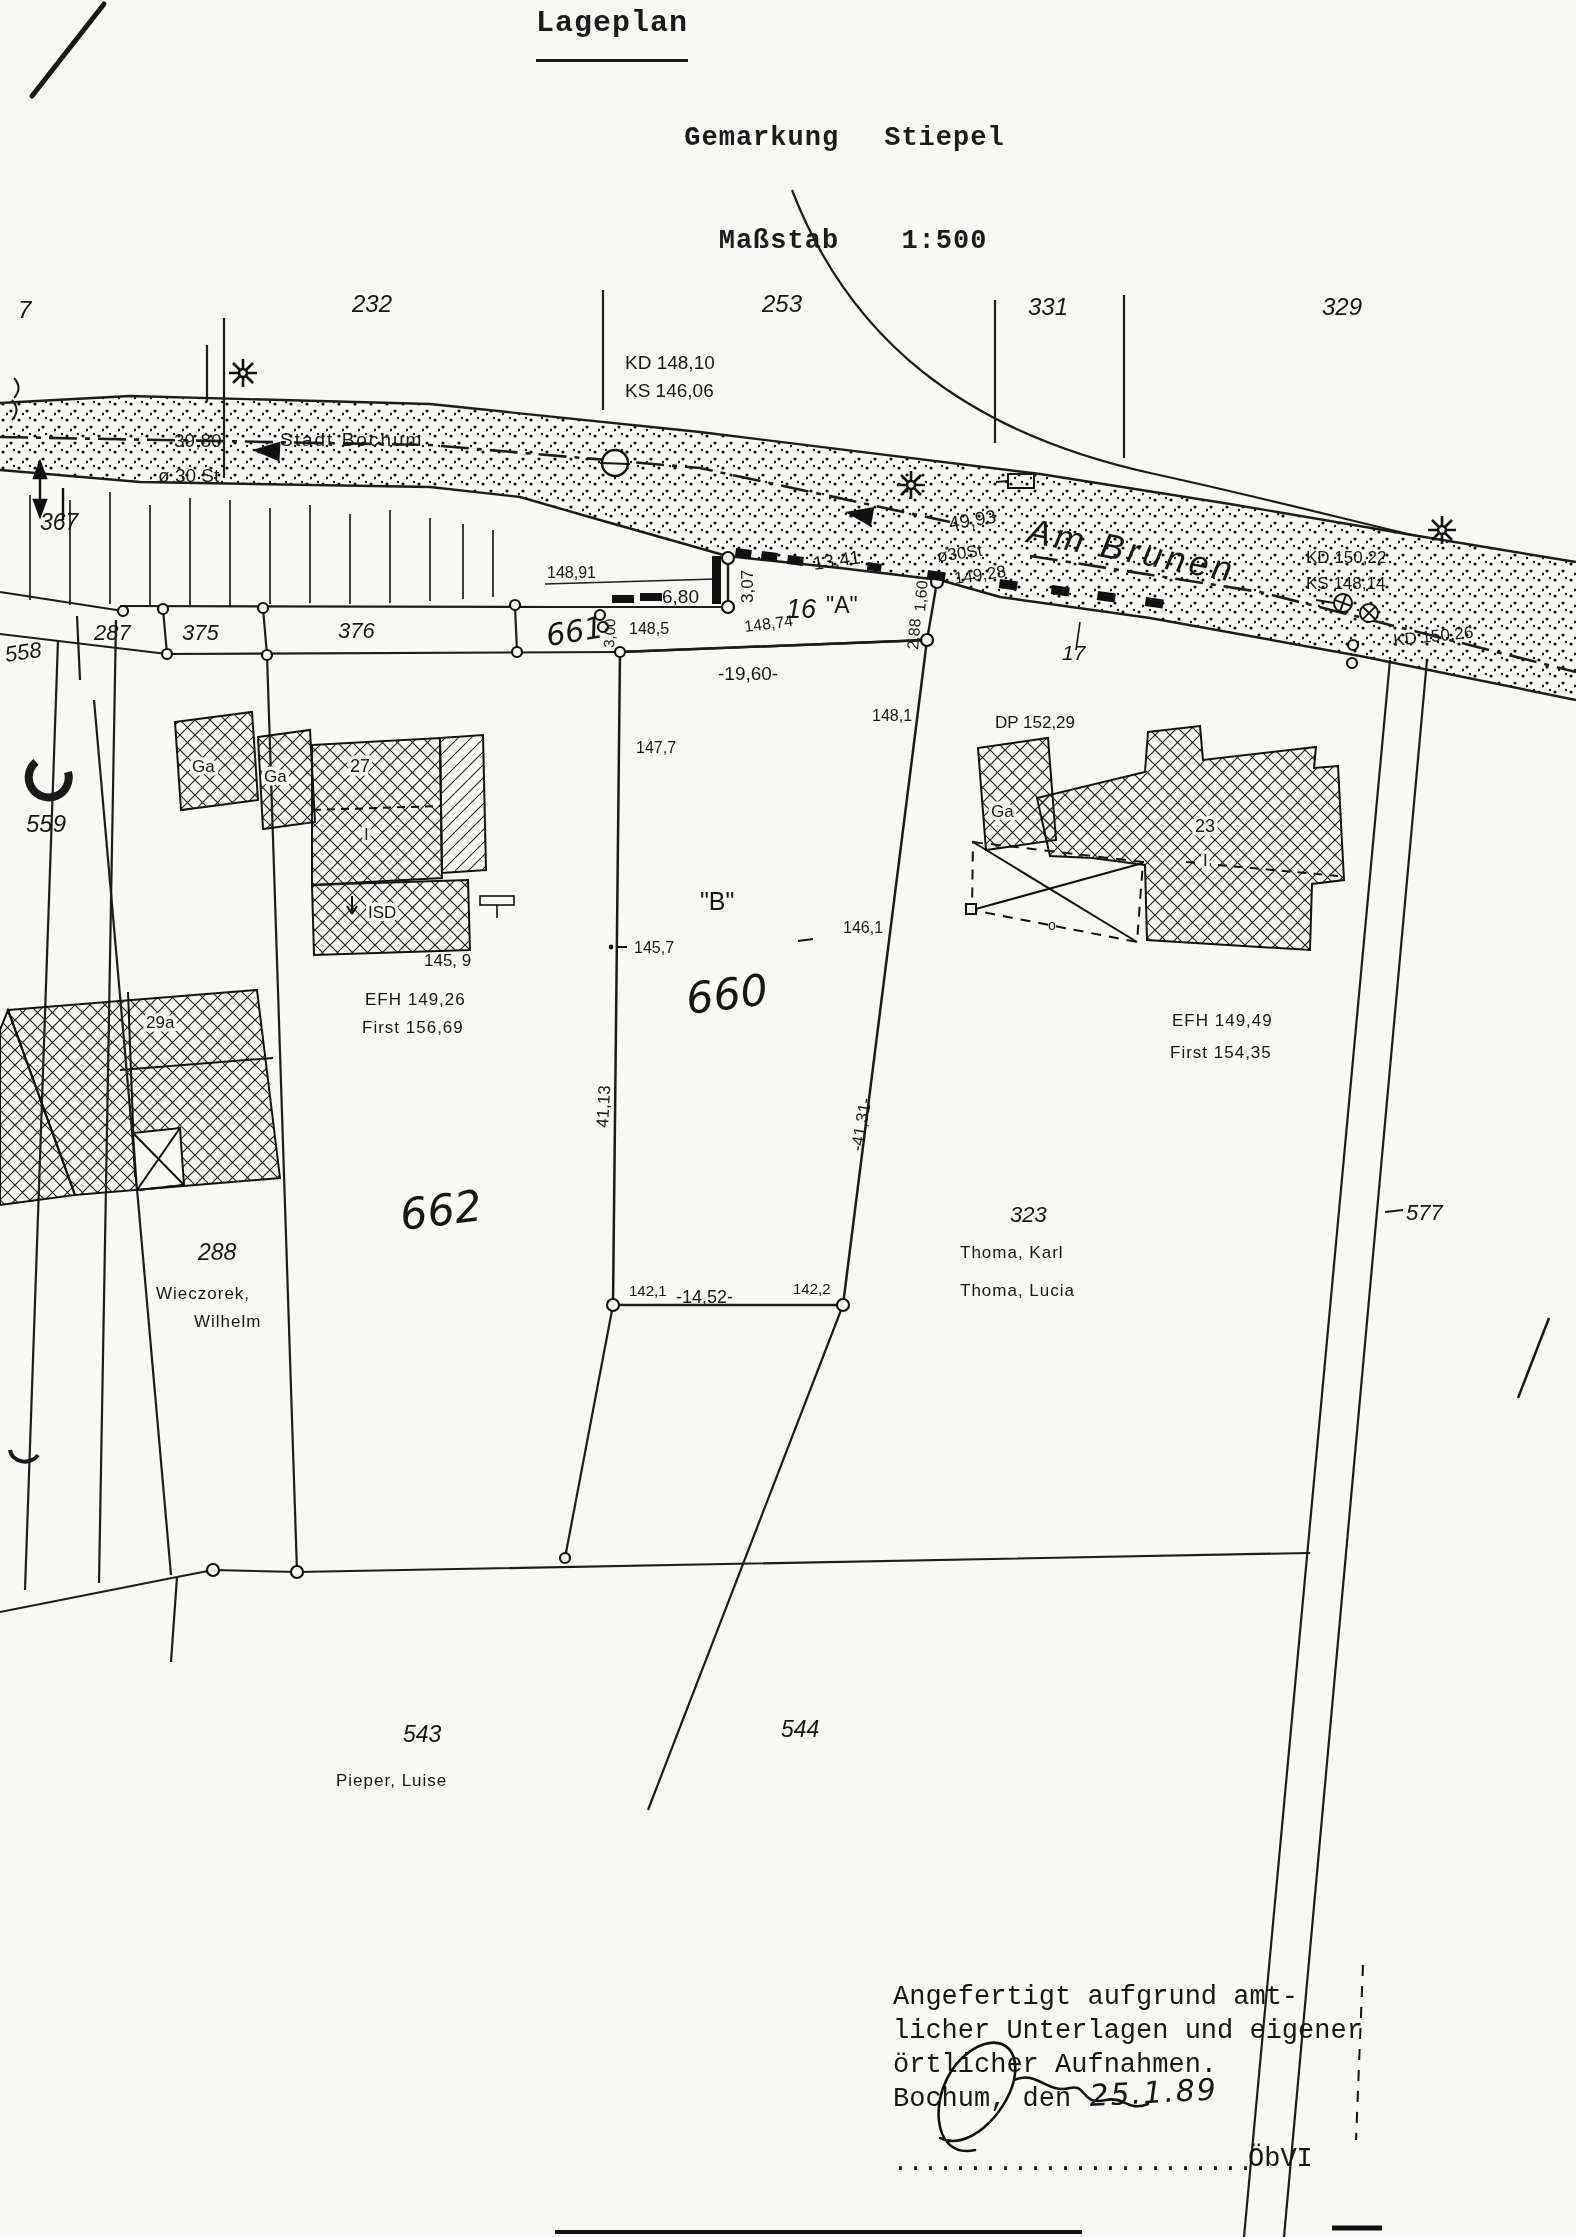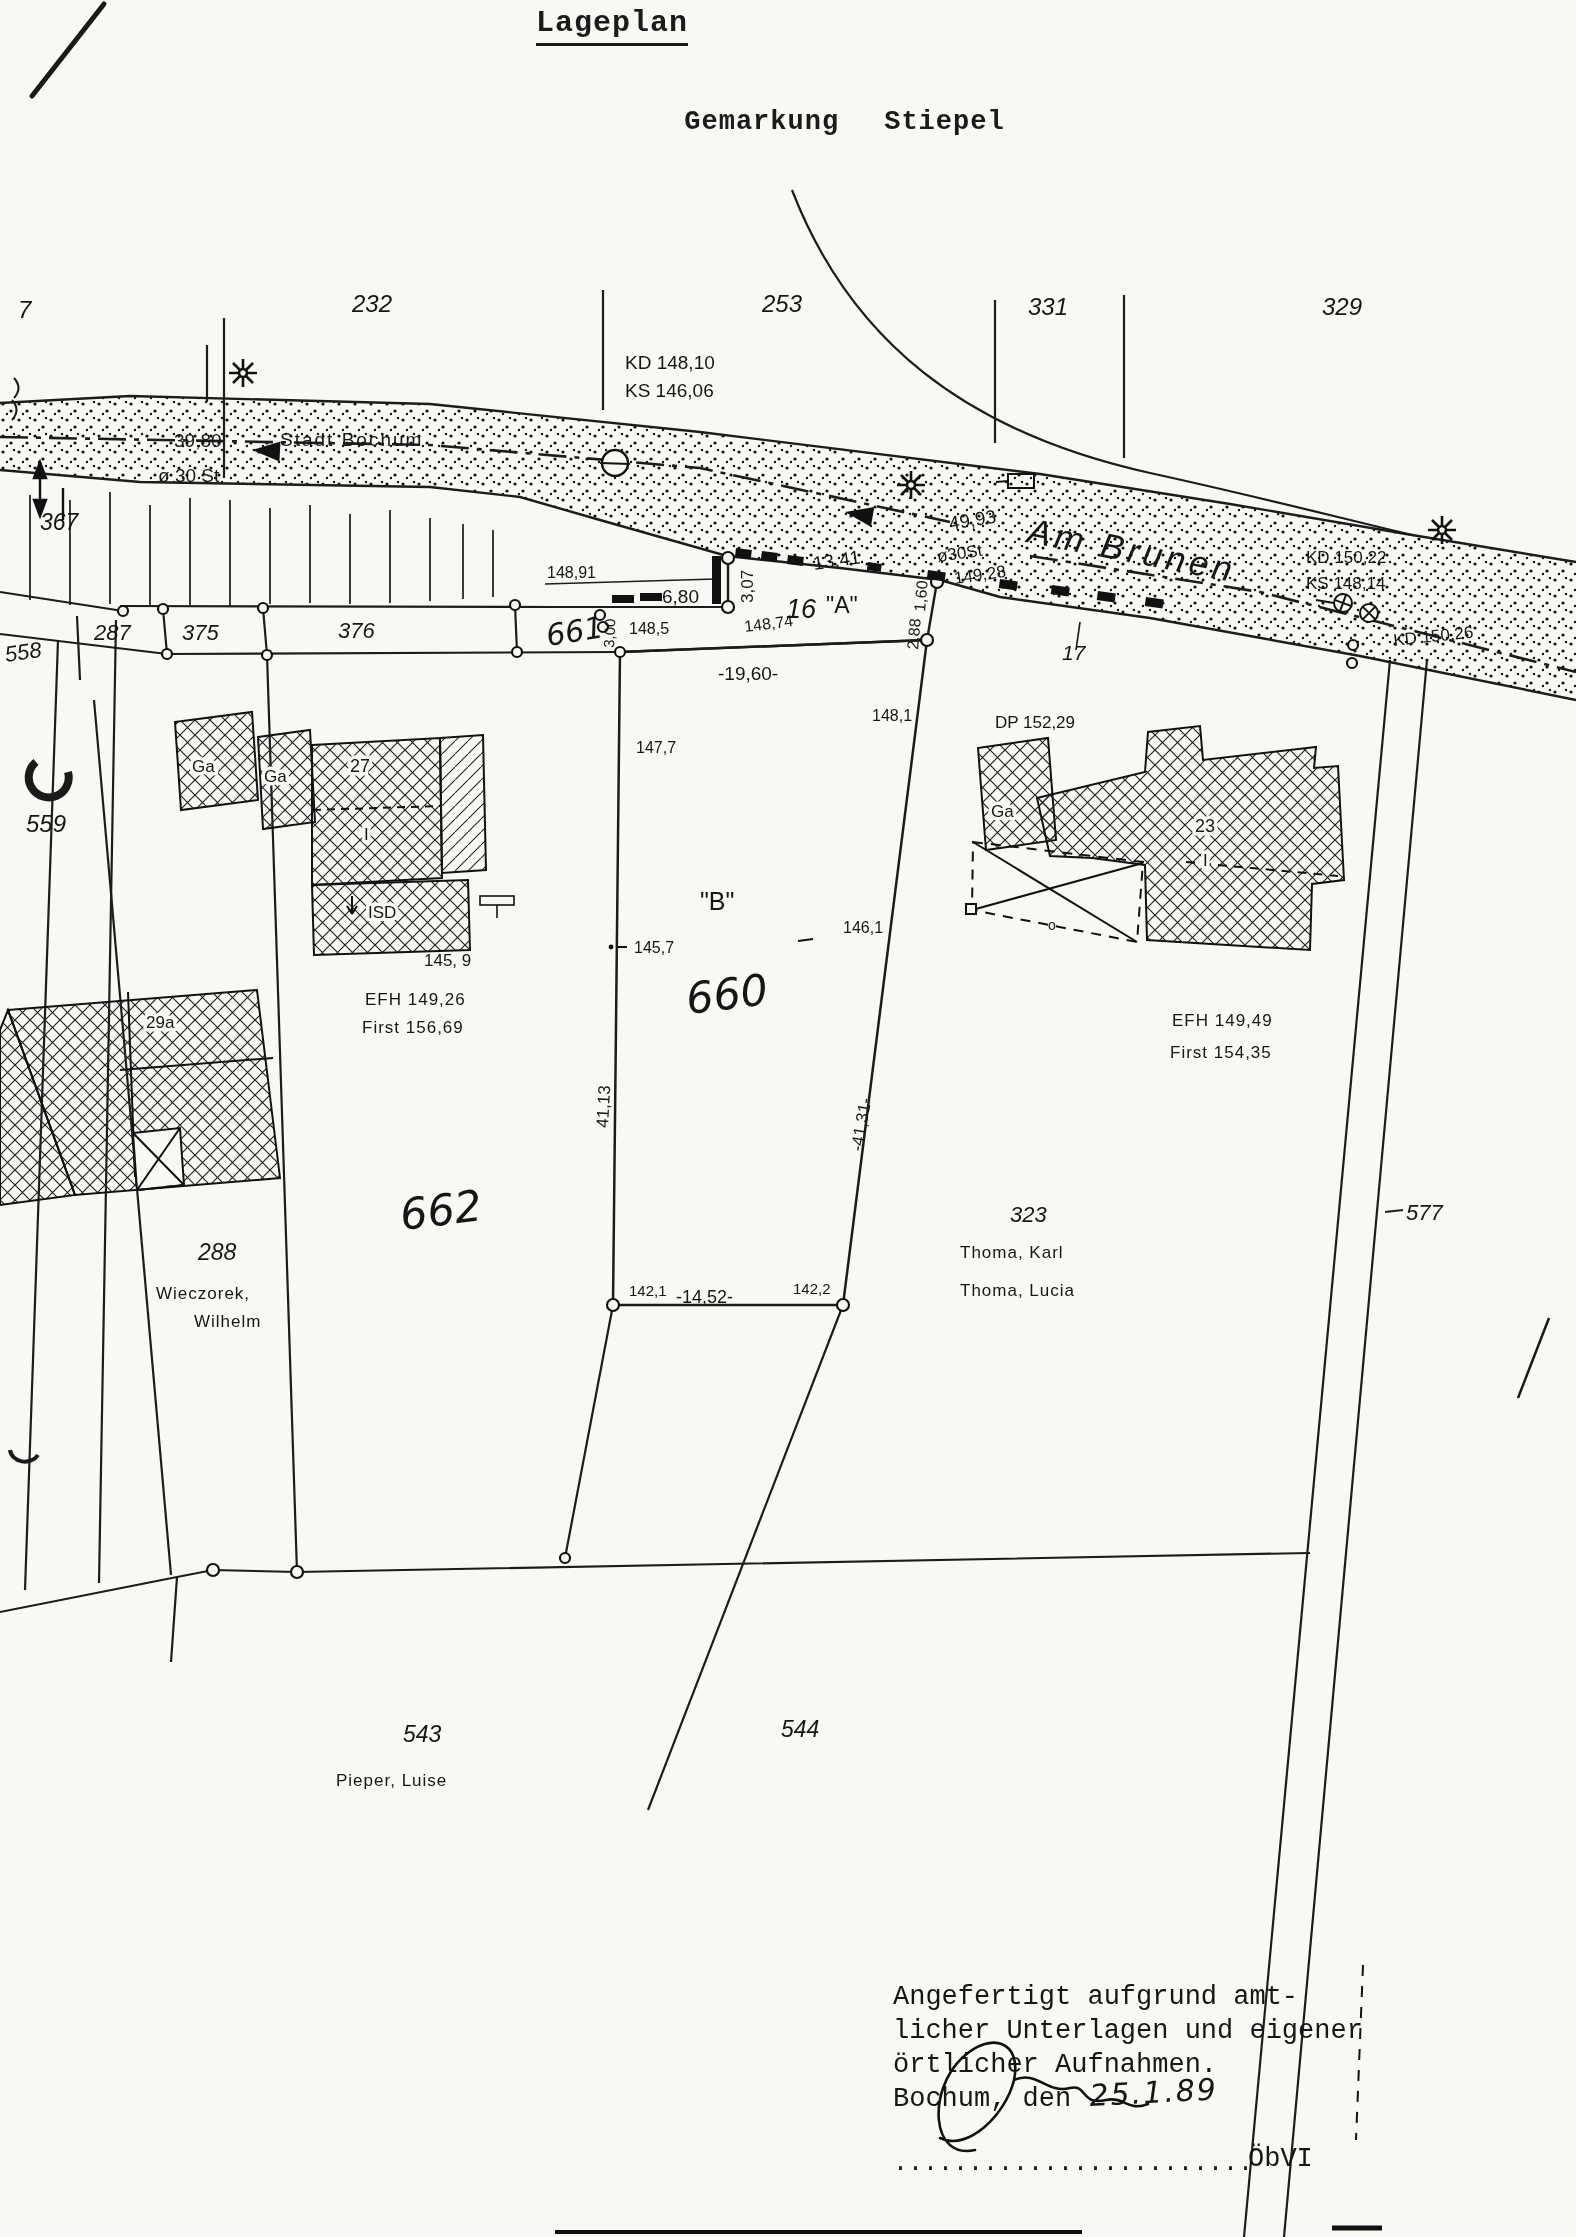--- a/index.html
+++ b/index.html
@@ -1,39 +1,42 @@
 <!DOCTYPE html>
 <html><head>
 <meta charset="utf-8">
 <style>
   html,body{margin:0;padding:0;background:#e8e8e6;}
   .page{position:relative;width:1576px;height:2237px;background:#f8f8f5;overflow:hidden;
         font-family:"Liberation Sans",sans-serif;color:#161616;}
   .hdr{position:absolute;left:536px;top:6px;font-family:"Liberation Mono","DejaVu Sans Mono",monospace;
        font-size:27px;font-weight:bold;letter-spacing:1px;color:#1b1b1b;}
-  .hdr .title{font-size:30px;display:inline-block;border-bottom:3px solid #1b1b1b;padding-bottom:3px;margin-bottom:18px;}
+  .hdr .title{font-size:30px;display:inline-block;border-bottom:3px solid #1b1b1b;padding-bottom:19px;margin-bottom:18px;}
   .hdr .row{margin-top:13px;white-space:pre;text-align:center;}
   .hdr .lab{display:inline-block;width:245px;}
   svg{position:absolute;left:0;top:0;}
   svg text{fill:#161616;font-family:"Liberation Sans",sans-serif;}
   .it{font-style:italic;}
   .hand{font-style:italic;font-family:"DejaVu Sans",sans-serif;}
   .halo{paint-order:stroke;stroke:#f8f8f5;stroke-width:7px;stroke-linejoin:round;}
   .mono{font-family:"Liberation Mono","DejaVu Sans Mono",monospace;}
   .ln{stroke:#1c1c1c;fill:none;}
 </style>
 </head>
 <body>
 
 <div class="page">
 
   <div class="hdr">
     <div class="title">Lageplan</div>
     <div class="row">
       <span class="lab">Gemarkung</span><span>Stiepel</span>
+    </div>
+    <div class="row">
+      <span class="lab">Maßstab</span><span>1:500</span>
     </div>
   </div>
 
   <svg width="1576" height="2237" viewBox="0 0 1576 2237">
     <defs>
       <pattern id="xh" width="15" height="15" patternUnits="userSpaceOnUse">
         <path d="M0,15 L15,0 M0,0 L15,15" stroke="#222" stroke-width="1.2" fill="none"></path>
       </pattern>
       <pattern id="dg" width="13" height="13" patternUnits="userSpaceOnUse">
         <path d="M0,13 L13,0" stroke="#222" stroke-width="1.1" fill="none"></path>

